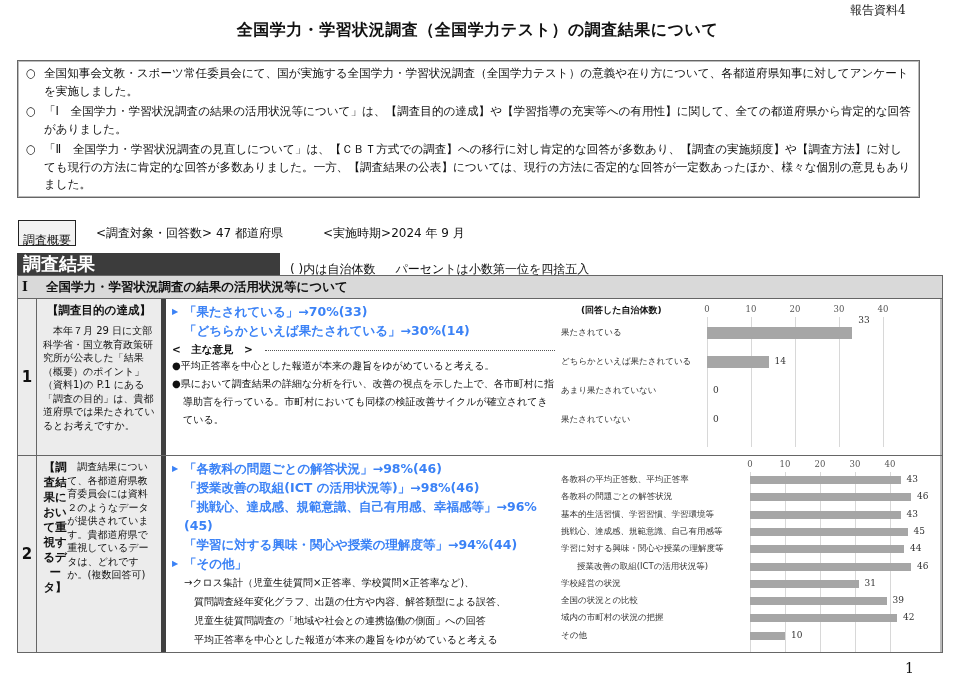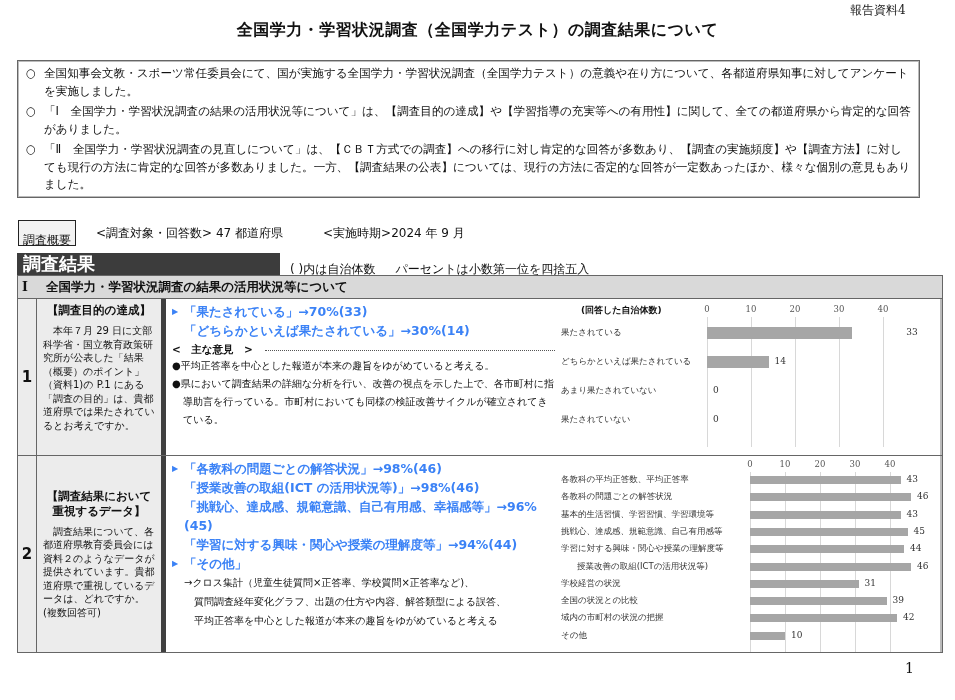--- a/index.html
+++ b/index.html
@@ -25,21 +25,21 @@
   .section { position: absolute; left: 17px; top: 275px; width: 926px; height: 24px; background: #d9d9d9; border: 1px solid #666; font-weight: bold; font-size: 12.5px; line-height: 22px; padding-left: 4px; }
   .section .num { display: inline-block; width: 24px; font-family: "DejaVu Serif", serif; }
 
   .row { position: absolute; left: 17px; width: 926px; border: 1px solid #666; border-top: none; display: flex; }
   .row1 { top: 299px; height: 157px; }
   .row2 { top: 456px; height: 197px; }
   .cell-num { width: 19px; background: #ececec; border-right: 1px solid #666; font-weight: bold; font-size: 15px; display: flex; align-items: center; justify-content: center; }
   .cell-q { width: 129px; background: #ececec; border-right: 5px solid #404040; padding: 4px 6px; font-size: 10px; line-height: 13.5px; }
   .cell-q .q-title { font-weight: bold; font-size: 11.5px; text-align: center; line-height: 15px; margin-bottom: 6px; }
   .cell-q .q-body { text-indent: 1em; }
-  .row2 .cell-q { display: flex; flex-direction: column; justify-content: center; }
+  .row2 .cell-q { display: flex; flex-direction: row; justify-content: center; }
   .cell-a { width: 395px; padding: 3px 6px; font-size: 11px; }
   .cell-c { flex: 1; position: relative; }
 
   .ans-main { font-size: 12.5px; font-weight: bold; line-height: 19px; color: #3b82f6; }
   .ans-main .arrow { display: inline-block; width: 12px; font-size: 8px; vertical-align: 2px; }
   .ans-main.sub { padding-left: 12px; }
   .opinions-head { display: flex; align-items: center; margin-top: 3px; font-size: 10.5px; font-weight: bold; }
   .opinions-head .dots { flex: 1; border-bottom: 1px dotted #555; margin-left: 12px; height: 1px; }
   .opinion { font-size: 10px; line-height: 18px; padding-left: 11px; text-indent: -11px; }
   .other-detail { font-size: 10px; line-height: 19px; padding-left: 12px; }
@@ -107,21 +107,21 @@
         <div class="tick" style="left: 190px; top: 5px;">10</div>
         <div class="grid" style="left: 190px; top: 18px; height: 130px;"></div>
         <div class="tick" style="left: 234px; top: 5px;">20</div>
         <div class="grid" style="left: 234px; top: 18px; height: 130px;"></div>
         <div class="tick" style="left: 278px; top: 5px;">30</div>
         <div class="grid" style="left: 278px; top: 18px; height: 130px;"></div>
         <div class="tick" style="left: 322px; top: 5px;">40</div>
         <div class="grid" style="left: 322px; top: 18px; height: 130px;"></div>
         <div class="cat" style="top: 28px; width: 140px; right: auto; left: 0px;">果たされている</div>
         <div class="bar" style="left: 146px; top: 28px; width: 145.2px; height: 12px;"></div>
-        <div class="val" style="left: 297.2px; top: 28px; margin-left: 48px;">33</div>
+        <div class="val" style="left: 297.2px; top: 16px;">33</div>
         <div class="cat" style="top: 57px; width: 140px; right: auto; left: 0px;">どちらかといえば果たされている</div>
         <div class="bar" style="left: 146px; top: 57px; width: 61.6px; height: 12px;"></div>
         <div class="val" style="left: 213.6px; top: 57px;">14</div>
         <div class="cat" style="top: 86px; width: 140px; right: auto; left: 0px;">あまり果たされていない</div>
         <div class="val" style="left: 152px; top: 86px;">0</div>
         <div class="cat" style="top: 115px; width: 140px; right: auto; left: 0px;">果たされていない</div>
         <div class="val" style="left: 152px; top: 115px;">0</div>
         <div class="frame"></div>
       </div>
   </div>
@@ -135,20 +135,21 @@
   </div>
   <div class="cell-a">
     <div class="ans-main"><span class="arrow">▶</span><span>「各教科の問題ごとの解答状況」→98%(46)</span></div>
     <div class="ans-main sub">「授業改善の取組(ICT の活用状況等)」→98%(46)</div>
     <div class="ans-main sub">「挑戦心、達成感、規範意識、自己有用感、幸福感等」→96%(45)</div>
     <div class="ans-main sub">「学習に対する興味・関心や授業の理解度等」→94%(44)</div>
     <div class="ans-main"><span class="arrow">▶</span><span>「その他」</span></div>
     <div class="other-detail">
       <div>→クロス集計（児童生徒質問×正答率、学校質問×正答率など)、</div>
       <div class="indent">質問調査経年変化グラフ、出題の仕方や内容、解答類型による誤答、</div>
+      <div class="indent">児童生徒質問調査の「地域や社会との連携協働の側面」への回答</div>
       <div class="indent">平均正答率を中心とした報道が本来の趣旨をゆがめていると考える</div>
     </div>
   </div>
   <div class="cell-c">
     <div class="chart" id="chart1">
         <div class="tick" style="left: 189px; top: 3px;">0</div>
         <div class="grid" style="left: 189px; top: 16px; height: 180px;"></div>
         <div class="tick" style="left: 224px; top: 3px;">10</div>
         <div class="grid" style="left: 224px; top: 16px; height: 180px;"></div>
         <div class="tick" style="left: 259px; top: 3px;">20</div>

